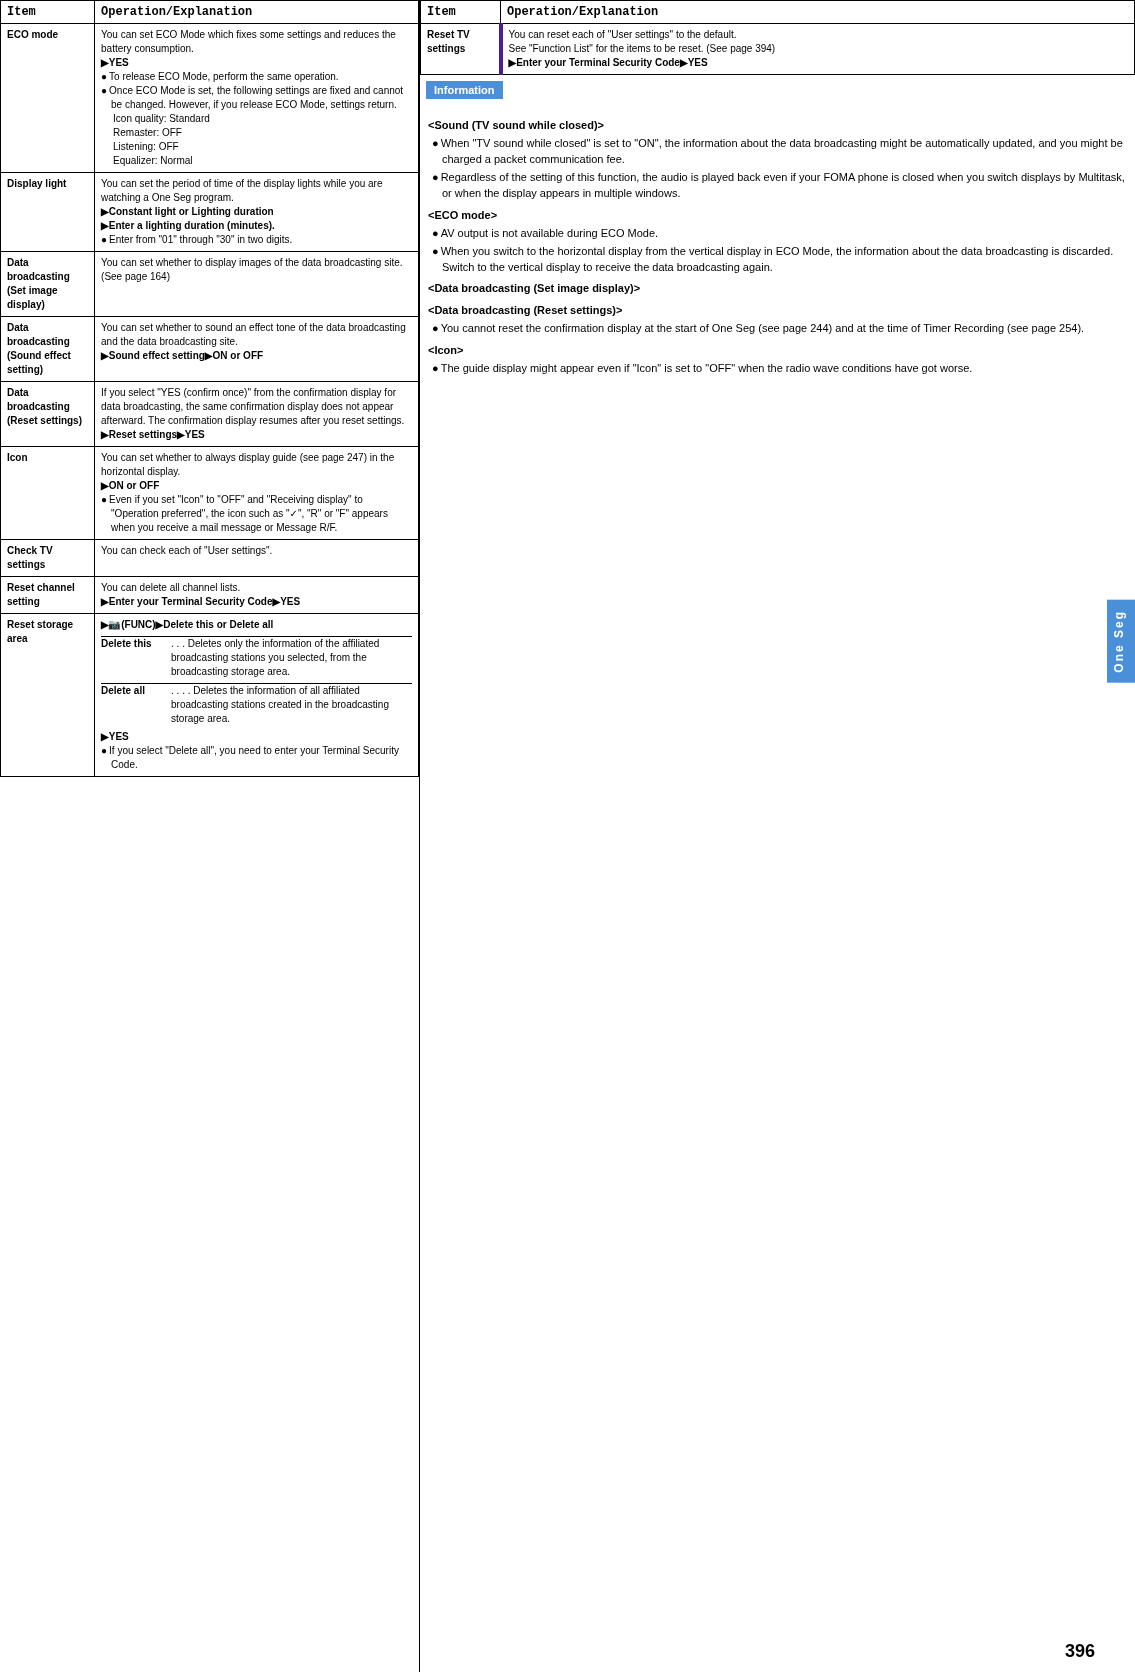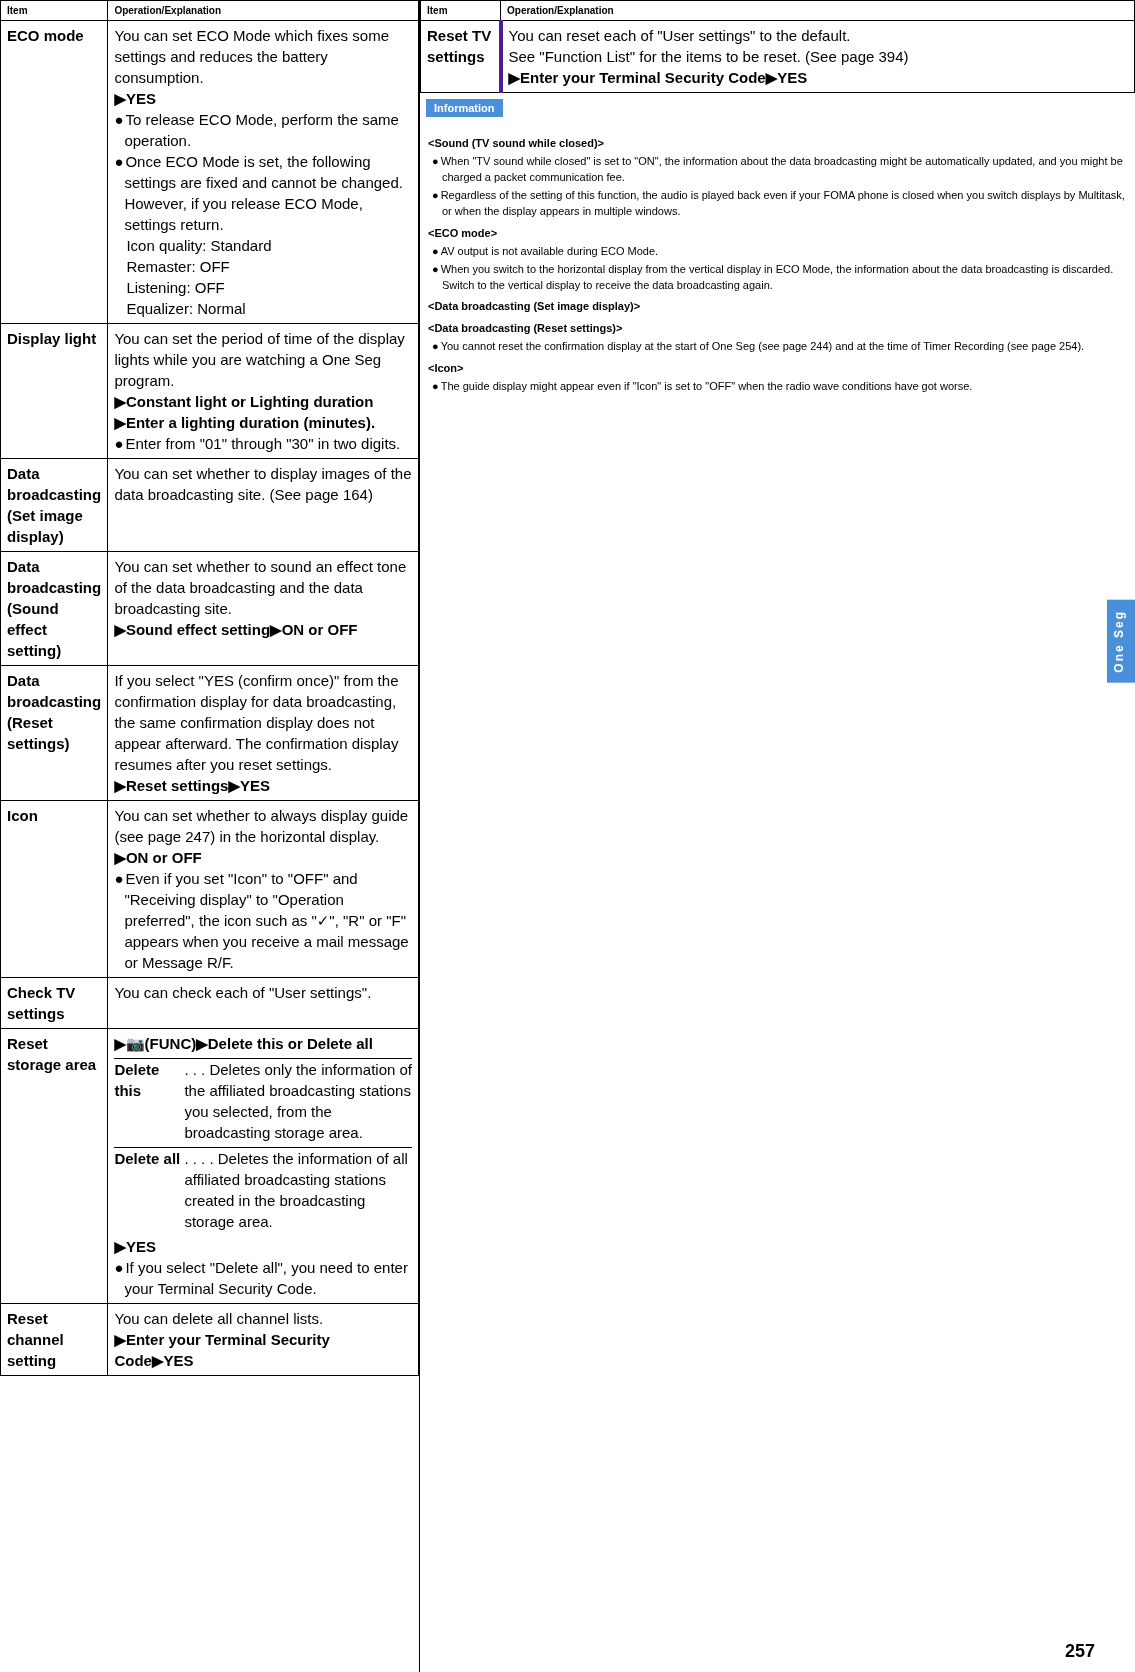--- a/index.html
+++ b/index.html
@@ -31,28 +31,29 @@
       width: 100%;
       border-collapse: collapse;
       font-size: 11px;
     }
     th {
       background: #fff;
       border: 1px solid #000;
       padding: 4px 6px;
       text-align: left;
       font-weight: bold;
-      font-size: 10px;
+      font-size: 12px;
+      font-family: Liberation Mono, monospace;
     }
     td {
       border: 1px solid #000;
       border-top: none;
       padding: 4px 6px;
       vertical-align: top;
-      font-size: 15px;
+      font-size: 10px;
       line-height: 1.4;
     }
     td.item-cell {
       font-weight: bold;
       width: 90px;
       border-right: 1px solid #000;
     }
     td.op-cell {
       width: 310px;
       margin-left: 36px;
@@ -213,20 +214,28 @@
             You can set whether to always display guide (see page 247) in the horizontal display.<br>
             <span class="bold">▶ON or OFF</span><br>
             <span class="bullet">Even if you set "Icon" to "OFF" and "Receiving display" to "Operation preferred", the icon such as "✓", "R" or "F" appears when you receive a mail message or Message R/F.</span>
           </td>
         </tr>
 
         <tr class="row-divider">
           <td class="item-cell">Check TV settings</td>
           <td class="op-cell">
             You can check each of "User settings".
+          </td>
+        </tr>
+
+        <tr class="row-divider">
+          <td class="item-cell">Reset channel setting</td>
+          <td class="op-cell">
+            You can delete all channel lists.<br>
+            <span class="bold">▶Enter your Terminal Security Code▶YES</span>
           </td>
         </tr>
 
         <tr class="row-divider">
           <td class="item-cell">Reset storage area</td>
           <td class="op-cell">
             <span class="bold">▶📷(FUNC)▶Delete this or Delete all</span><br>
             <table style="border:none;width:100%;margin-top:4px;">
               <tbody>
                   <tr>
@@ -236,28 +245,20 @@
               <tr>
                 <td style="border:none;vertical-align:top;font-weight:bold;padding:0 4px 4px 0;">Delete all</td>
                 <td style="border:none;vertical-align:top;padding:0 0 4px 0;">. . . . Deletes the information of all affiliated broadcasting stations created in the broadcasting storage area.</td>
               </tr>
             </tbody>
               </table>
             <span class="bold">▶YES</span><br>
             <span class="bullet">If you select "Delete all", you need to enter your Terminal Security Code.</span>
           </td>
         </tr>
-
-        <tr class="row-divider">
-          <td class="item-cell">Reset channel setting</td>
-          <td class="op-cell">
-            You can delete all channel lists.<br>
-            <span class="bold">▶Enter your Terminal Security Code▶YES</span>
-          </td>
-        </tr>
       </tbody>
     </table>
   </div>
 
   <div class="right-column">
     <table class="right-table">
       <thead>
         <tr>
           <th style="width:80px;border-right:1px solid #000;">Item</th>
           <th>Operation/Explanation</th>
@@ -296,13 +297,13 @@
       <span class="info-bullet">You cannot reset the confirmation display at the start of One Seg (see page 244) and at the time of Timer Recording (see page 254).</span>
 
       <span class="info-section-title">&lt;Icon&gt;</span>
       <span class="info-bullet">The guide display might appear even if "Icon" is set to "OFF" when the radio wave conditions have got worse.</span>
     </div>
   </div>
 </div>
 
 <div class="side-tab">One Seg</div>
 
-<div class="page-number">257</div>
+<div class="page-number">396</div>
 
 </body></html>

